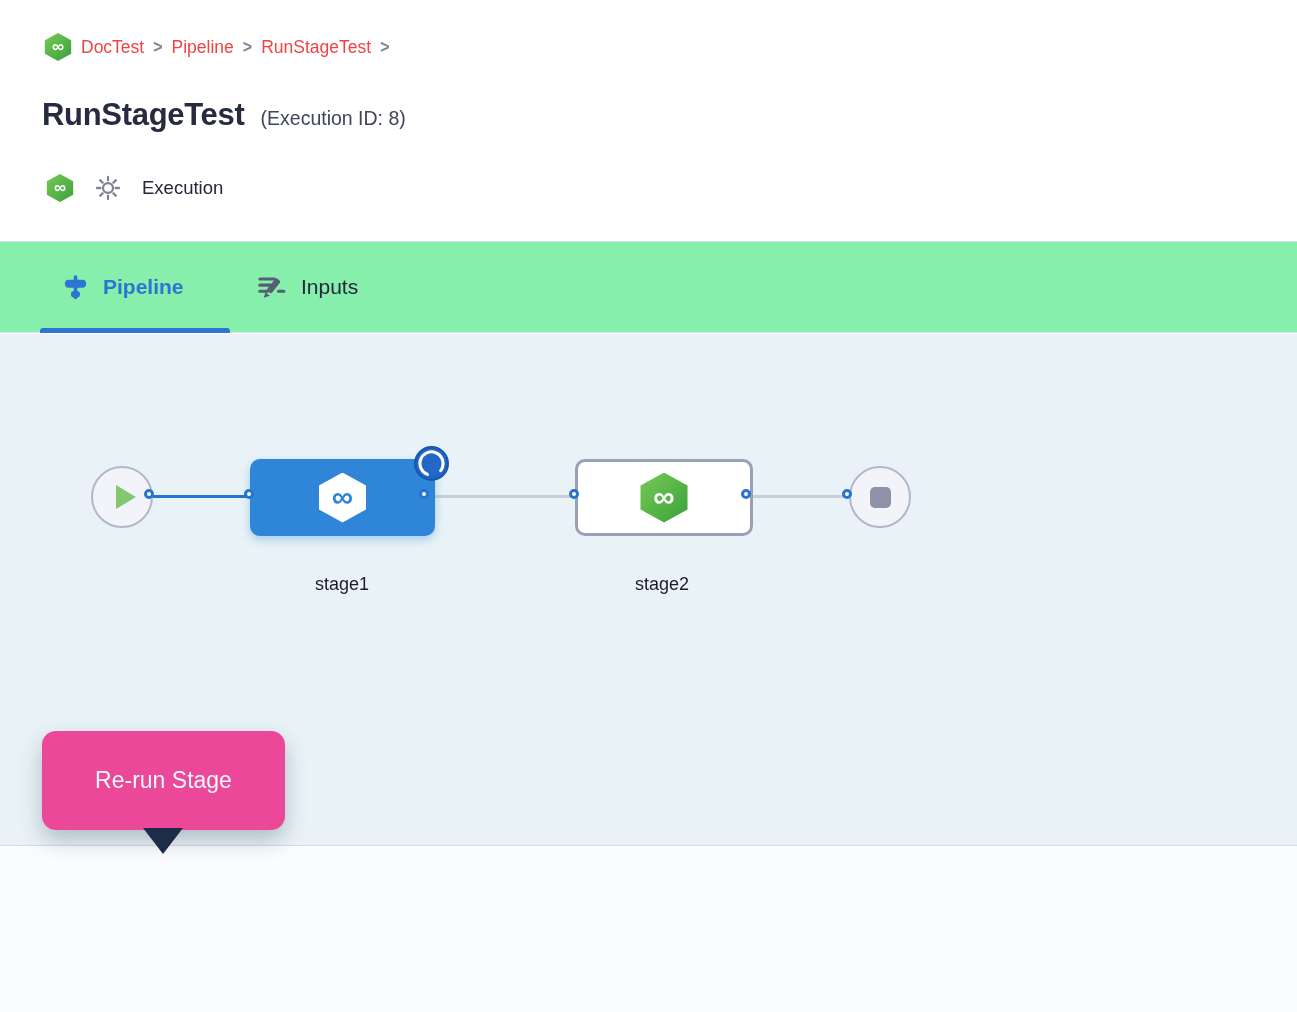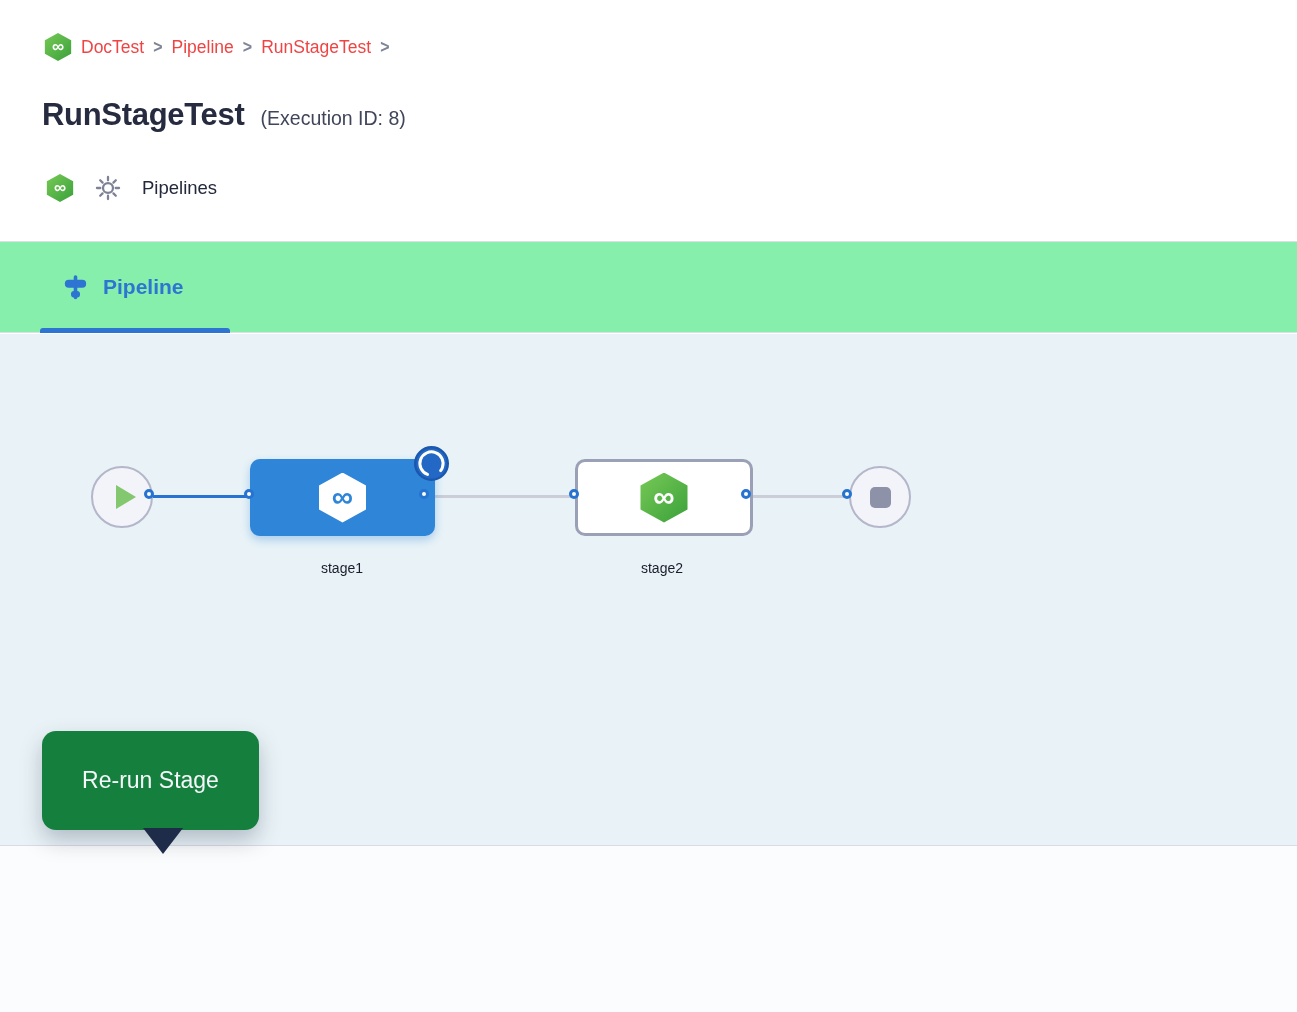--- a/index.html
+++ b/index.html
@@ -55,26 +55,26 @@
   .node-circle { position:absolute; top:132px; width:62px; height:62px; border-radius:50%;
     background:#f3f4fa; border:2px solid #b4b6c9; display:flex; align-items:center; justify-content:center; z-index:2; cursor:pointer; }
   .play-tri { width:0; height:0; border-top:12px solid transparent; border-bottom:12px solid transparent;
     border-left:20px solid #83c76e; margin-left:7px; }
   .stop-sq { width:21px; height:21px; border-radius:5px; background:#8d92a9; }
   .stage-node { position:absolute; top:125px; height:77px; border-radius:10px;
     display:flex; align-items:center; justify-content:center; z-index:2; cursor:pointer; }
   .stage-node.running { left:250px; width:185px; background:#2f85d8;
     box-shadow:0 4px 10px rgba(47,133,216,.35); }
   .stage-node.pending { left:575px; width:178px; background:#ffffff; border:3px solid #9aa0b5; }
-  .stage-label { position:absolute; top:226px; width:180px; text-align:center;
-    font-size:14px; color:#1c1d2b; }
+  .stage-label { position:absolute; top:240px; width:180px; text-align:center;
+    font-size:18px; color:#1c1d2b; }
   .spinner { position:absolute; left:413px; top:111px; z-index:6; }
 
   
-  .tooltip { position:absolute; left:42px; top:731px; width:217px; height:99px; background:#15803d;
+  .tooltip { position:absolute; left:42px; top:731px; width:243px; height:99px; background:#ec4899;
     border-radius:14px; display:flex; align-items:center; justify-content:center;
     box-shadow:0 10px 22px rgba(15,25,50,.25); z-index:10; }
   .tooltip .tip-text { color:#f5f7fb; font-size:23px; font-weight:500; }
   .tooltip .tip-arrow { position:absolute; left:101px; top:97px; width:0; height:0;
     border-left:20px solid transparent; border-right:20px solid transparent;
     border-top:26px solid #1f2c49; }
 
   
   .footer { position:absolute; left:0; top:845px; width:1297px; height:167px;
     background:#fbfcfd; border-top:1px solid #d9dbe6; }
@@ -109,37 +109,54 @@
           <b class="inf">∞</b>
       </span>
       <span style="display:inline-flex;">
         <svg width="26" height="26" viewBox="0 0 24 24">
           <g stroke="#7d8297" stroke-width="2.1" fill="none" stroke-linecap="round">
             <circle cx="12" cy="12" r="4.6"></circle>
             <path d="M12 1.8v3.1 M12 19.1v3.1 M1.8 12h3.1 M19.1 12h3.1 M4.8 4.8l2.2 2.2 M17 17l2.2 2.2 M19.2 4.8L17 7 M7 17l-2.2 2.2"></path>
           </g>
         </svg>
       </span>
-      <span class="entity-name">Pipelines</span>
+      <span class="entity-name">Execution</span>
     </div>
   </div>
 
   <div class="tabbar">
     <div class="tab tab-pipeline">
       <span style="display:inline-flex;">
         <svg width="27" height="27" viewBox="0 0 24 24">
           <g fill="#2e74d2">
             <rect x="10.4" y="1" width="3.2" height="21.5" rx="1.6"></rect>
             <rect x="2.5" y="5.2" width="19" height="7" rx="3.5"></rect>
             <rect x="8" y="15.2" width="8" height="5.6" rx="2.6"></rect>
           </g>
         </svg>
       </span>
       <span class="tab-label">Pipeline</span>
     </div>
+    <div class="tab tab-inputs">
+      <span style="display:inline-flex;">
+        <svg width="31" height="28" viewBox="0 0 26 24">
+          <g stroke="#575d72" stroke-width="2.6" stroke-linecap="round">
+            <path d="M3 5.2h12.5"></path>
+            <path d="M3 10.4h9.5"></path>
+            <path d="M3 15.6h6.5"></path>
+            <path d="M19 15.6h4.5"></path>
+          </g>
+          <g fill="#575d72">
+            <rect x="12.2" y="4.2" width="5.2" height="13.5" rx="1.4" transform="rotate(38 14.8 11)"></rect>
+            <path d="M7.8 16.6 L11.6 19.6 L6.4 21.2 Z"></path>
+          </g>
+        </svg>
+      </span>
+      <span class="tab-label">Inputs</span>
+    </div>
     <div class="tab-underline"></div>
   </div>
 
   <div class="canvas">
 
     <div class="edge blue" style="left:152px; width:100px;"></div>
     <div class="edge gray" style="left:430px; width:147px;"></div>
     <div class="edge gray" style="left:751px; width:99px;"></div>
 
     <div class="node-circle" style="left:91px;">

